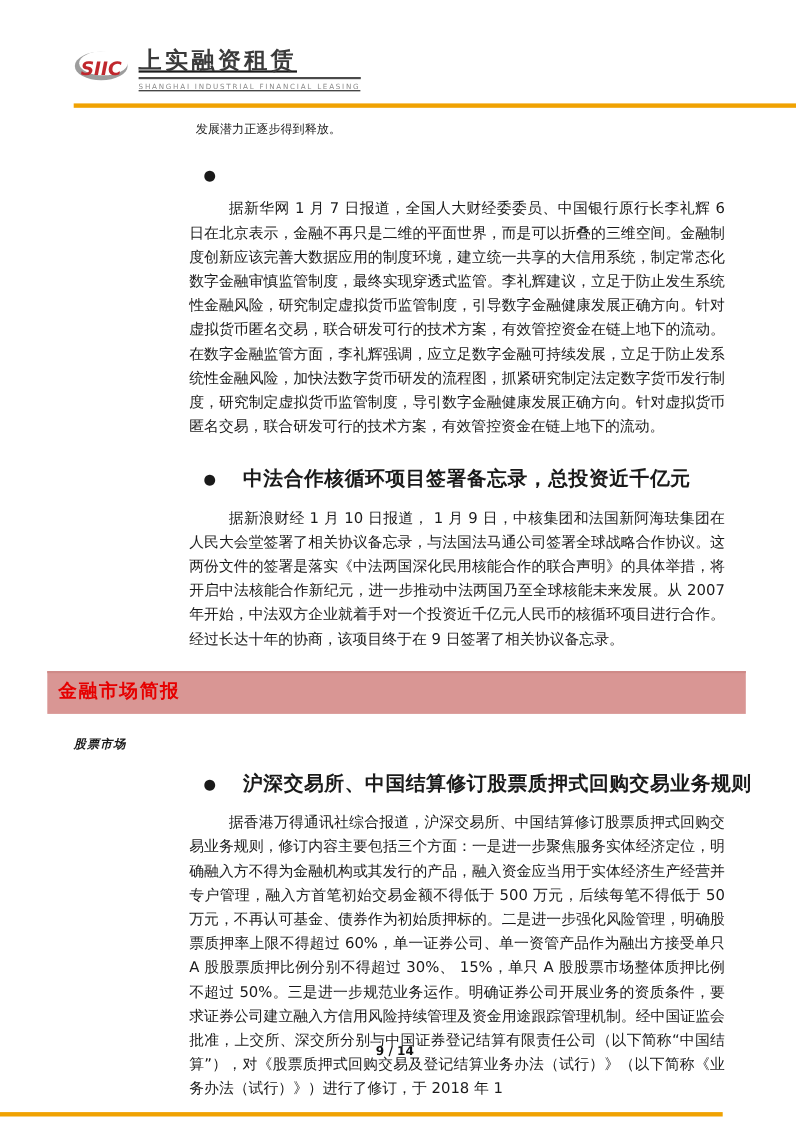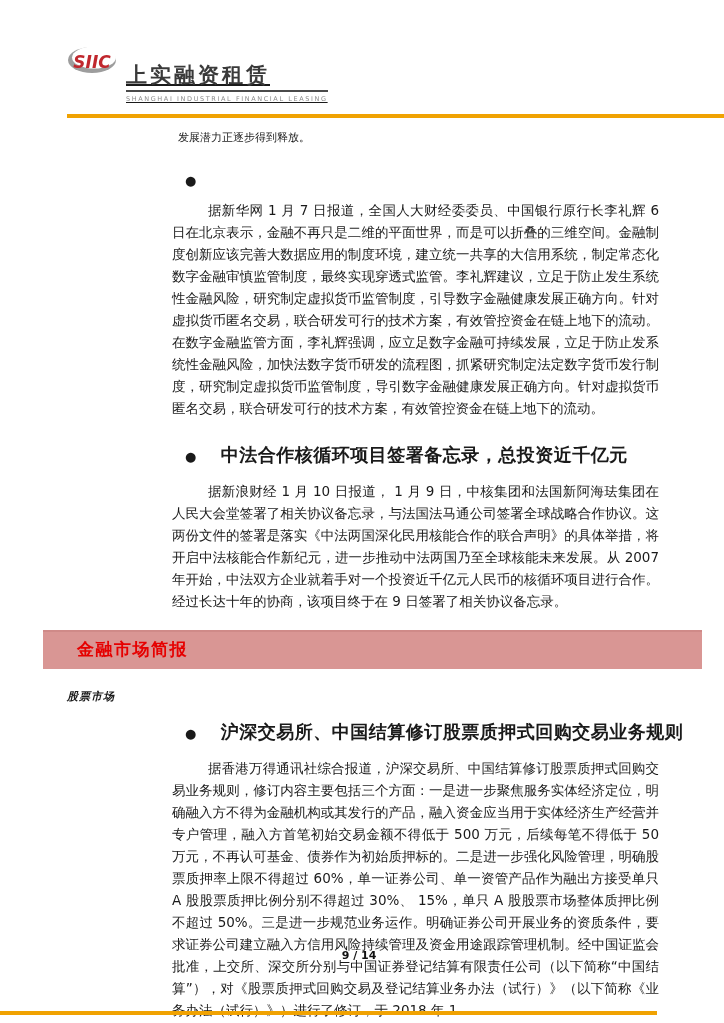--- a/index.html
+++ b/index.html
@@ -14,21 +14,21 @@
     color: #1a1a1a;
   }
   
   .header { padding: 44px 0 0 67px; text-decoration: underline; }
   .logo-row { display: flex; align-items: flex-start; gap: 9px; }
   .logo-mark { flex: 0 0 auto; }
   .logo-names { display: flex; flex-direction: column; }
   .logo-zh {
     font-size: 21px; font-weight: 600; letter-spacing: 3px;
     color: #3a3a3a; border-bottom: 2px solid #4a4a4a; padding-bottom: 3px;
-    line-height: 1.1; white-space: nowrap; margin-top: 20px;
+    line-height: 1.1; white-space: nowrap;
   }
   .logo-en {
     margin-top: 3px; font-size: 6.5px; letter-spacing: 1.6px;
     color: #8a8a8a; white-space: nowrap;
   }
   .header-rule { margin-top: 11px; height: 4px; background: #f0a202; width: 657px; }
   
   .main { padding: 0 66px 0 67px; }
   .carryover { margin: 9px 0 0 111px; font-size: 11px; line-height: 22px; }
   .news-section { margin-left: 105px; width: 487px; }
@@ -40,21 +40,21 @@
   .bullet { font-size: 13px; line-height: 1; position: relative; top: 1px; }
   .news-body {
     margin: 13px 0 0 0; font-size: 13.5px; line-height: 22px;
     text-align: justify; text-indent: 36px;
   }
   
   .banner {
     margin: 18px 0 0 -24px; width: 625px; height: 37px;
     background: #d99694; border-top: 2px solid #cf8a88;
     color: #e60000; font-size: 17px; font-weight: bold;
-    letter-spacing: 1.5px; line-height: 35px; padding-left: 34px;
+    letter-spacing: 1.5px; line-height: 35px; padding-left: 10px;
   }
   .subsection-label { margin: 20px 0 0 0; font-size: 11px; font-weight: bold; letter-spacing: 1px; font-style: italic; }
   
   .page-number {
     position: absolute; left: 0; right: 6px; bottom: 61px;
     text-align: center; font-size: 11px; font-weight: bold; color: #111;
   }
   .footer-rule { position: absolute; left: 0; bottom: 8px; width: 657px; height: 4px; background: #f0a202; }
 </style>
 </head>

